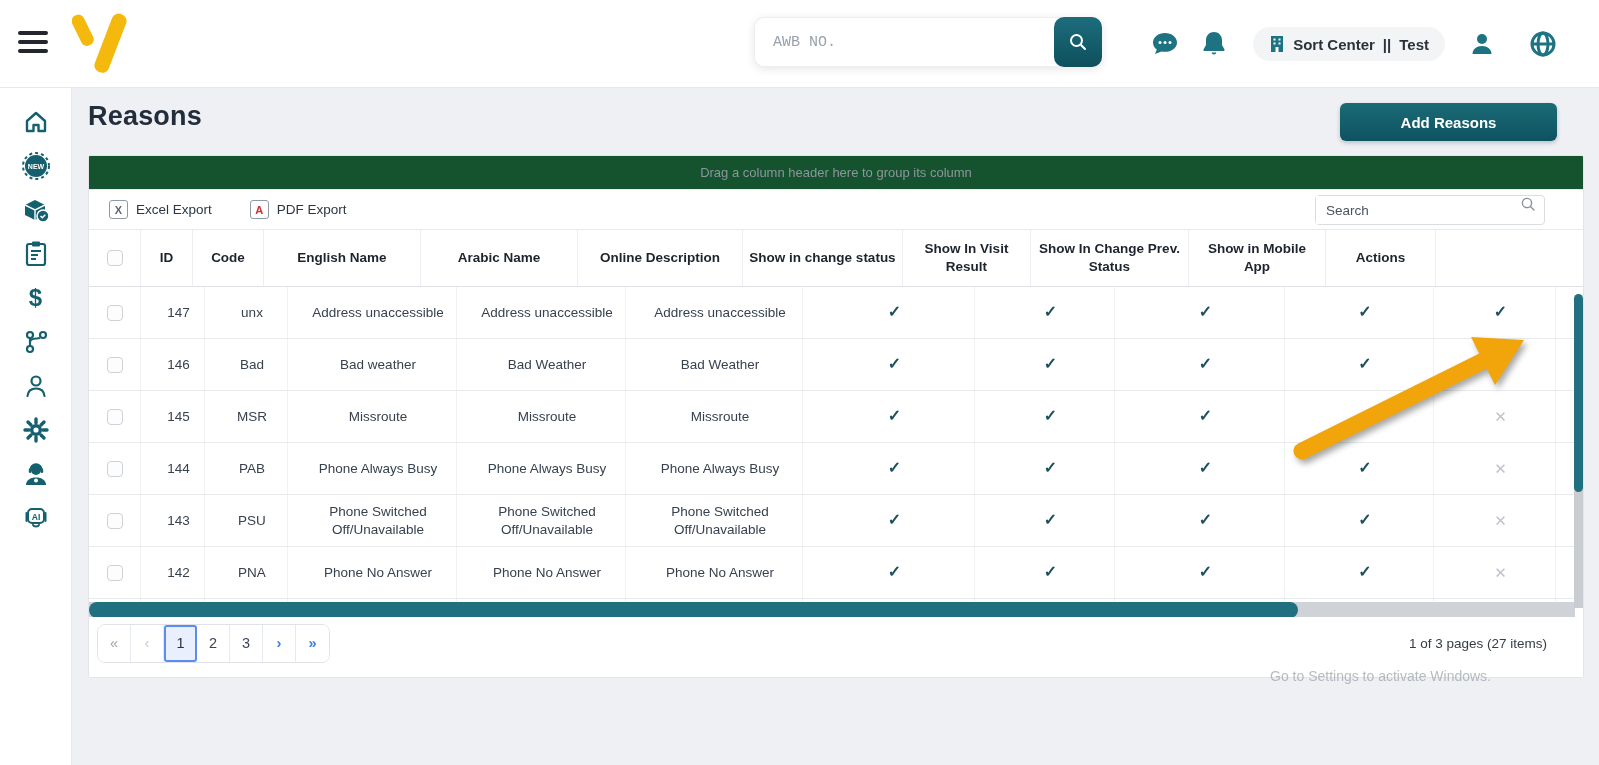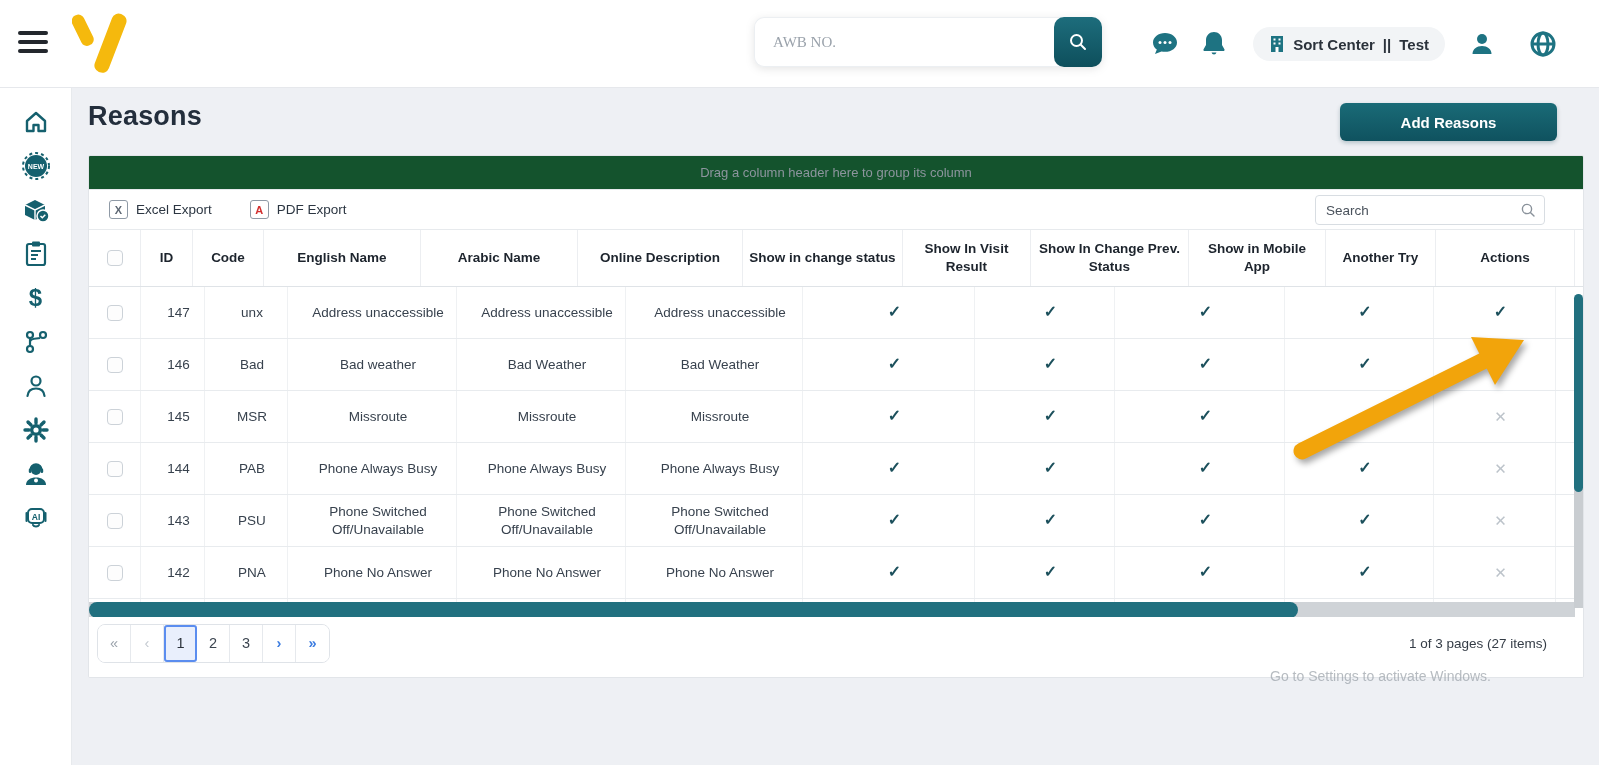--- a/index.html
+++ b/index.html
@@ -6,21 +6,21 @@
   html,body { width:1599px; height:765px; overflow:hidden; }
   body { font-family:"Liberation Sans", sans-serif; background:#eef0f4; position:relative; }
   .stage { position:absolute; inset:0; width:1599px; height:765px; }
 
   
   .topbar { position:absolute; left:0; top:0; width:1599px; height:88px; background:#ffffff; border-bottom:1px solid #e6e8ec; z-index:5; }
   .hamburger { position:absolute; left:18px; top:31px; width:30px; height:26px; cursor:pointer; }
   .hamburger span { display:block; height:4px; background:#23272d; border-radius:2px; margin-bottom:5px; }
   .logo { position:absolute; left:72px; top:10px; width:56px; height:68px; }
   .awb-group { position:absolute; left:754px; top:17px; width:348px; height:50px; display:flex; filter:drop-shadow(0 2px 4px rgba(0,0,0,0.10)); }
-  .awb-input { flex:1; border:1px solid #eceff2; border-right:none; border-radius:10px 0 0 10px; background:#fff; font-size:15px; padding:0 18px; color:#4d7c0f; outline:none; font-family:Liberation Serif, serif; }
+  .awb-input { flex:1; border:1px solid #eceff2; border-right:none; border-radius:10px 0 0 10px; background:#fff; font-size:15px; padding:0 18px; color:#4d7c0f; outline:none; font-family:Liberation Mono, monospace; }
   .awb-input::placeholder { color:#9aa2ab; }
   .awb-btn { width:48px; border:none; border-radius:10px; margin-left:-8px; background:linear-gradient(180deg,#1d6d7c,#0e4f5c); display:flex; align-items:center; justify-content:center; cursor:pointer; }
   .top-icons { position:absolute; right:0; top:0; height:88px; display:flex; align-items:center; }
   .tico { cursor:pointer; display:flex; align-items:center; justify-content:center; }
   .station-badge { display:flex; align-items:center; gap:8px; background:#f2f4f6; border-radius:19px; padding:8px 16px; margin:0 24px 0 20px; cursor:pointer; }
   .station-badge .txt { font-size:15px; font-weight:700; color:#2b323b; }
   .station-badge .sep { font-size:15px; font-weight:700; color:#2b323b; }
 
   
   .sidebar { position:absolute; left:0; top:88px; width:72px; height:677px; background:#ffffff; border-right:1px solid #e7eaed; z-index:4; display:flex; flex-direction:column; align-items:center; padding-top:12px; }
@@ -31,21 +31,21 @@
   .page-title { position:absolute; left:88px; top:101px; font-size:27px; font-weight:800; color:#232e3c; letter-spacing:0.2px; }
   .add-btn { position:absolute; left:1340px; top:103px; width:217px; height:38px; border:none; border-radius:6px; background:linear-gradient(180deg,#1a6b77,#0f525f); color:#ffffff; font-size:15px; font-weight:700; cursor:pointer; box-shadow:0 2px 4px rgba(10,60,70,.25); font-family:"Liberation Sans",sans-serif; }
 
   
   .grid-card { position:absolute; left:88px; top:155px; width:1496px; height:523px; background:#ffffff; border:1px solid #e2e5e9; border-radius:2px; overflow:hidden; }
   .group-bar { height:34px; background:#14532d; border-bottom:1px solid #e7eaed; display:flex; align-items:center; justify-content:center; font-size:13px; color:#8d959e; }
   .toolbar { height:40px; border-bottom:1px solid #e7eaed; display:flex; align-items:center; padding:0 20px; position:relative; }
   .export-btn { display:flex; align-items:center; gap:8px; margin-right:38px; cursor:pointer; font-size:13.5px; color:#2c3642; }
   .exp-box { width:19px; height:19px; border:1.5px solid #8f9aa6; border-radius:3px; display:flex; align-items:center; justify-content:center; font-size:11px; font-weight:700; color:#5d6773; }
   .exp-box.pdf { color:#d22f2f; border-color:#8f9aa6; }
-  .grid-search { position:absolute; right:38px; top:5px; width:230px; height:30px; border:1px solid #d8dde2; border-radius:4px; display:flex; align-items:center; background:#fff; }
+  .grid-search { position:absolute; right:38px; top:5px; width:230px; height:30px; border:1px solid #d8dde2; border-radius:4px; display:flex; background:#fff; }
   .grid-search input { flex:1; border:none; outline:none; font-size:13.5px; padding:0 10px; color:#3a4450; font-family:"Liberation Sans",sans-serif; }
   .grid-search input::placeholder { color:#4a525c; }
 
   .tgrid { display:grid; grid-template-columns:52px 52px 71px 157px 157px 165px 160px 128px 158px 137px 110px 139px; }
   .thead { border-bottom:1px solid #dfe3e7; }
   .th { min-height:56px; display:flex; align-items:center; justify-content:center; text-align:center; font-size:13.5px; font-weight:700; color:#1d242d; border-right:1px solid #eceef1; padding:4px 6px; line-height:1.35; }
   .tbody-clip { height:316px; overflow:hidden; }
   .tr { border-bottom:1px solid #e8ebee;gap:12px; }
   .td { min-height:51px; display:flex; align-items:center; justify-content:center; text-align:center; font-size:13.5px; color:#38424e; border-right:1px solid #eff1f3; padding:2px 8px; line-height:1.3; }
   .check { color:#1c505c; font-size:16px; font-weight:700; }
@@ -288,21 +288,20 @@
         </div>
         <div class="th">ID</div>
         <div class="th">Code</div>
         <div class="th">English Name</div>
         <div class="th">Arabic Name</div>
         <div class="th">Online Description</div>
         <div class="th">Show in change status</div>
         <div class="th">Show In Visit Result</div>
         <div class="th">Show In Change Prev. Status</div>
         <div class="th">Show in Mobile App</div>
-        <div class="th">Another Try</div>
         <div class="th">Actions</div>
       </div>
     <div class="tbody-clip">
         <div id="tbody">
           <div class="tgrid tr">
             <div class="td">
               <div class="cb"></div>
             </div>
             <div class="td">147</div>
             <div class="td">unx</div>

